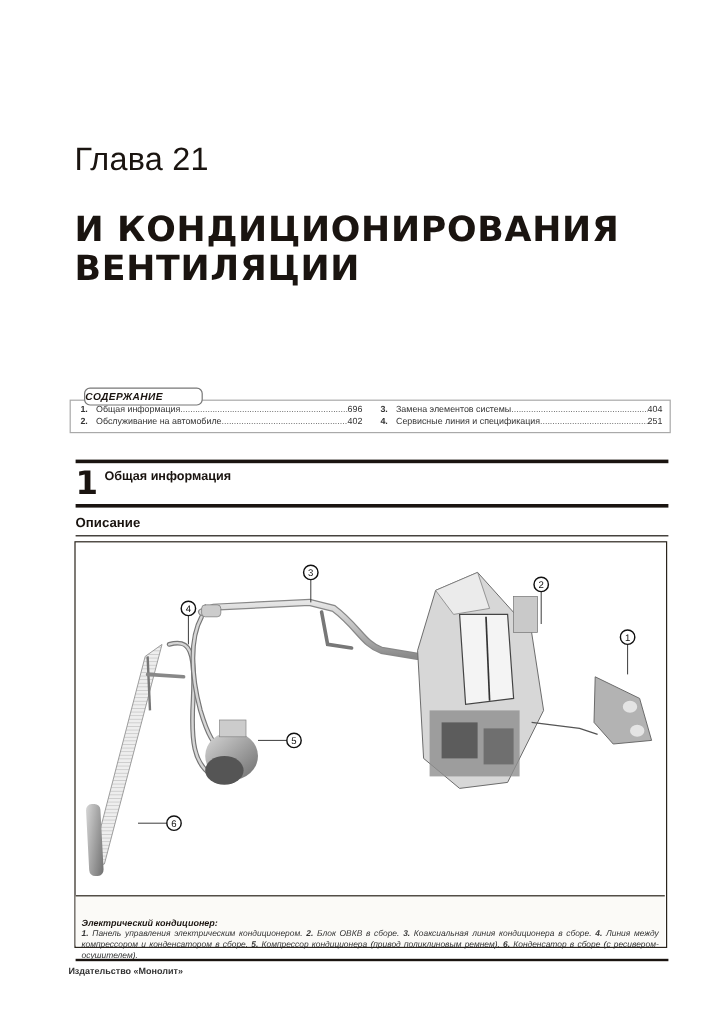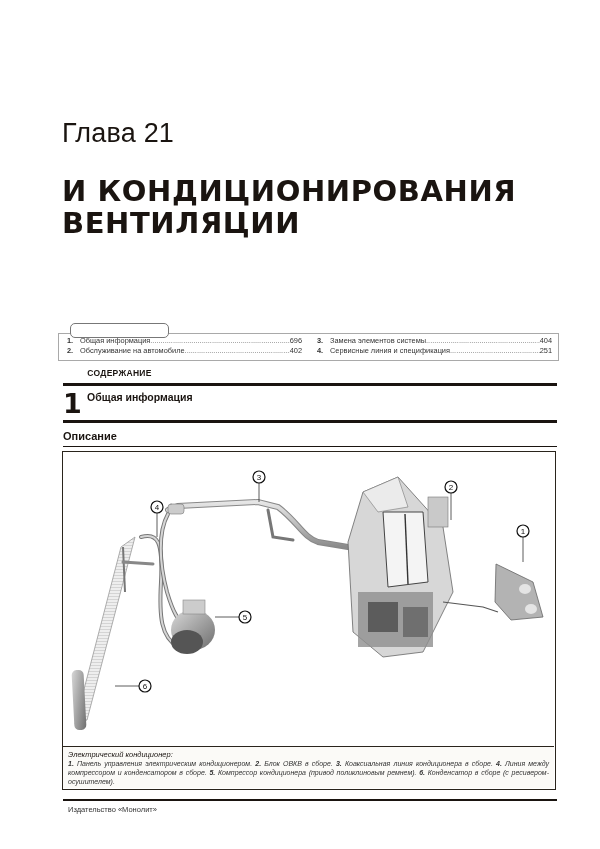--- a/index.html
+++ b/index.html
@@ -4,41 +4,41 @@
 <style>
   html,body{margin:0;padding:0;background:#fff;}
   body{width:600px;height:849px;position:relative;overflow:hidden;font-family:"Liberation Sans",sans-serif;color:#1a1410;}
   .abs{position:absolute;}
   #chapter{left:62px;top:118px;font-size:27px;font-weight:normal;letter-spacing:0.2px;color:#1a1410;text-align:right;}
   #title{left:62px;top:175px;font-size:29px;font-weight:900;line-height:32px;letter-spacing:0.6px;font-family:"DejaVu Sans",sans-serif;color:#1a1410;}
   #title div{white-space:nowrap;}
   
   #toc{left:58px;top:333px;width:499px;height:26px;border:1px solid #a9a9a9;}
   #toc-tab{left:70px;top:323px;width:97px;height:13px;border:1px solid #777;border-radius:5px;background:#fff;}
-  #toc-tab span{display:block;text-align:center;font-size:8.5px;font-weight:bold;line-height:13px;letter-spacing:0.3px;margin-top:43px;}
+  #toc-tab span{display:block;font-size:8.5px;font-weight:bold;font-style:italic;line-height:13px;letter-spacing:0.3px;}
   .toc-row{position:absolute;font-size:7.4px;line-height:10px;color:#333;display:flex;}
   .toc-row .num{font-weight:bold;width:13px;}
   .toc-row .lbl{white-space:nowrap;}
   .toc-row .dots{flex:1;overflow:hidden;white-space:nowrap;color:#666;}
   .toc-row .pg{white-space:nowrap;}
   
   .rule-thick{position:absolute;left:63px;width:494px;height:3px;background:#1a1410;}
   #sec-num{left:63px;top:388px;font-size:27px;font-weight:900;font-family:"DejaVu Sans",sans-serif;}
   #sec-title{left:87px;top:391px;font-size:10.5px;font-weight:bold;}
   #desc{left:63px;top:430px;font-size:11px;font-weight:bold;}
   #desc-rule{left:63px;top:446px;width:494px;height:1px;background:#1a1410;}
   
   #fig{left:62px;top:451px;width:494px;height:339px;border:1.5px solid #2a241c;box-sizing:border-box;}
   #fig-img{position:absolute;left:0;top:0;width:491px;height:293px;}
   #caption{position:absolute;left:0;top:294px;width:491px;height:42px;border-top:1.5px solid #2a241c;background:#fbfaf7;padding:3px 5px;box-sizing:border-box;}
-  #cap-head{font-size:7.5px;font-weight:normal;font-style:italic;line-height:9px;}
+  #cap-head{font-size:7.5px;font-weight:bold;font-style:italic;line-height:9px;margin-top:15px;}
   #cap-body{font-size:7px;font-style:italic;line-height:9px;color:#333;text-align:justify;}
   #cap-body b{font-style:italic;}
   #footer-rule{left:63px;top:799px;width:494px;height:1.5px;background:#1a1410;}
-  #publisher{left:68px;top:805px;font-size:7.5px;color:#333;}
+  #publisher{left:57px;top:805px;font-size:7.5px;color:#333;font-weight:bold;}
   .callout circle{fill:#fff;stroke:#111;stroke-width:1.2;}
   .callout text{font-family:"Liberation Sans",sans-serif;font-size:8px;fill:#111;text-anchor:middle;}
 </style>
 </head>
 <body>
 
 <div id="chapter" class="abs">Глава 21</div>
 
 <div id="title" class="abs">
   <div>И КОНДИЦИОНИРОВАНИЯ</div>

